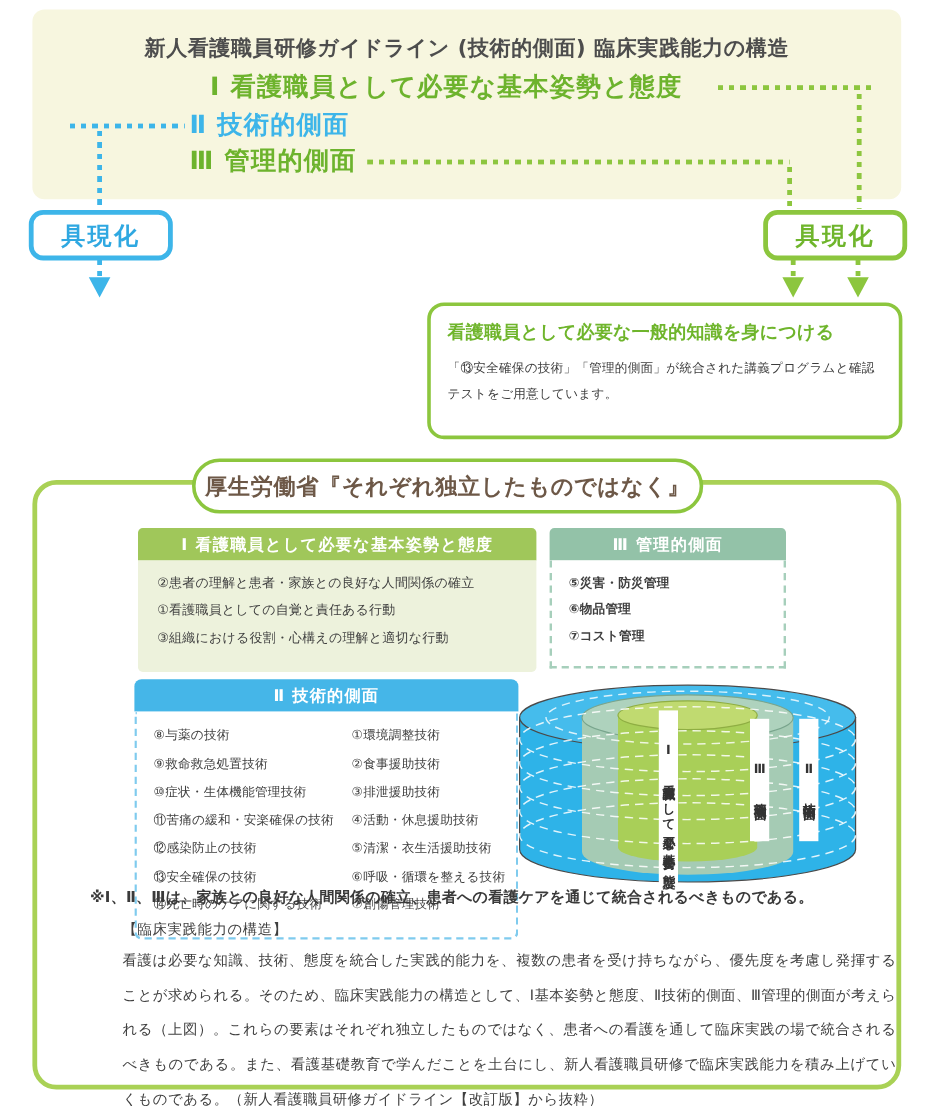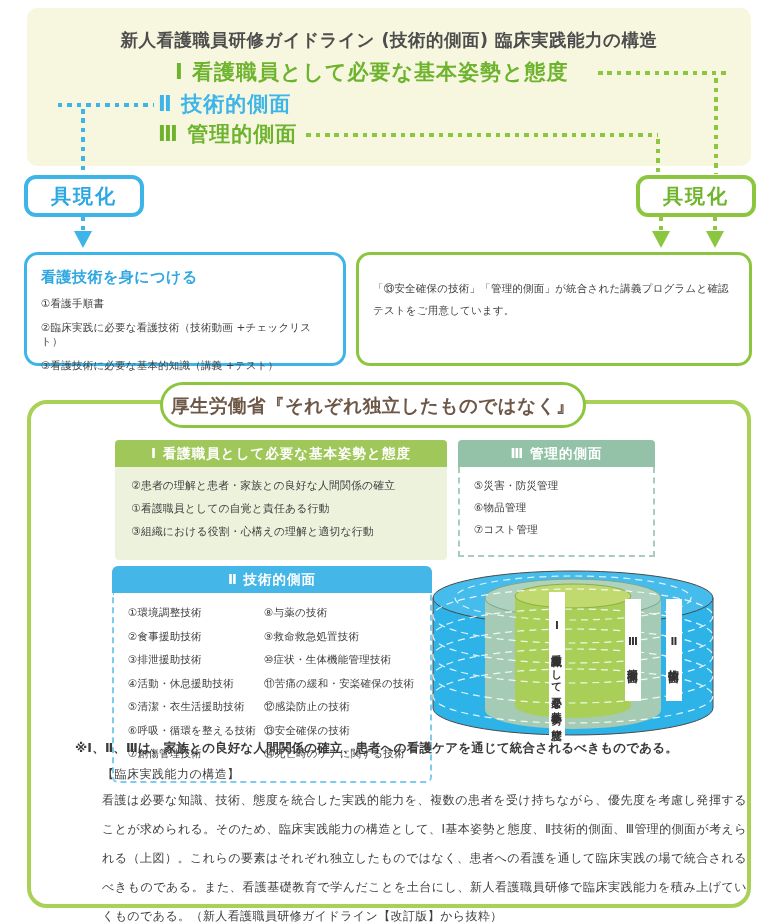--- a/index.html
+++ b/index.html
@@ -82,74 +82,69 @@
   <div class="abs badge b-blue" style="left:24px;top:175px;">具現化</div>
   <div class="abs badge b-green" style="left:636px;top:175px;">具現化</div>
 
   <div class="abs dots-v blue" style="left:81px;top:216px;height:14px;"></div>
   <div class="abs arrowhead ah-blue" style="left:74px;top:231px;"></div>
   <div class="abs dots-v green" style="left:659px;top:216px;height:14px;"></div>
   <div class="abs arrowhead ah-green" style="left:652px;top:231px;"></div>
   <div class="abs dots-v green" style="left:713px;top:216px;height:14px;"></div>
   <div class="abs arrowhead ah-green" style="left:706px;top:231px;"></div>
 
-  <div class="abs cbox b-blue" style="left:24px;top:252px;width:322px;height:114px;">
-    <div class="cbox-title-blue">看護技術を身につける</div>
-    <div class="cbox-item">①看護手順書</div>
-    <div class="cbox-item">②臨床実践に必要な看護技術（技術動画 +チェックリスト）</div>
-    <div class="cbox-item">③看護技術に必要な基本的知識（講義 +テスト）</div>
-  </div>
 
   <div class="abs cbox b-green" style="left:356px;top:252px;width:396px;height:114px;">
+    <div class="cbox-title-green">看護職員として必要な一般的知識を身につける</div>
     <div class="cbox-body">「⑬安全確保の技術」「管理的側面」が統合された講義プログラムと確認テストをご用意しています。</div>
   </div>
 
   <div class="abs panel"></div>
   <div class="abs pill">厚生労働省『それぞれ独立したものではなく』</div>
 
   <div class="abs" style="left:115px;top:440px;width:332px;">
     <div class="sec-header sec1-header">Ⅰ 看護職員として必要な基本姿勢と態度</div>
     <div class="sec1-body">
       <div class="sec1-item">②患者の理解と患者・家族との良好な人間関係の確立</div>
       <div class="sec1-item">①看護職員としての自覚と責任ある行動</div>
       <div class="sec1-item">③組織における役割・心構えの理解と適切な行動</div>
     </div>
   </div>
 
   <div class="abs" style="left:458px;top:440px;width:197px;">
     <div class="sec-header sec3-header">Ⅲ 管理的側面</div>
     <div class="dash-body sec3-body">
-      <div style="width:95px;">
+      <div style="width:95px;font-weight:bold;">
         <div class="mini-item">⑤災害・防災管理</div>
         <div class="mini-item">⑥物品管理</div>
         <div class="mini-item">⑦コスト管理</div>
       </div>
     </div>
   </div>
 
   <div class="abs" style="left:112px;top:566px;width:320px;">
     <div class="sec-header sec2-header">Ⅱ 技術的側面</div>
     <div class="dash-body sec2-body">
+      <div class="sec2-col" style="width:165px;">
+        <div class="mini-item">⑧与薬の技術</div>
+        <div class="mini-item">⑨救命救急処置技術</div>
+        <div class="mini-item">⑩症状・生体機能管理技術</div>
+        <div class="mini-item">⑪苦痛の緩和・安楽確保の技術</div>
+        <div class="mini-item">⑫感染防止の技術</div>
+        <div class="mini-item">⑬安全確保の技術</div>
+        <div class="mini-item">⑭死亡時のケアに関する技術</div>
+      </div>
       <div class="sec2-col" style="width:136px;">
         <div class="mini-item">①環境調整技術</div>
         <div class="mini-item">②食事援助技術</div>
         <div class="mini-item">③排泄援助技術</div>
         <div class="mini-item">④活動・休息援助技術</div>
         <div class="mini-item">⑤清潔・衣生活援助技術</div>
         <div class="mini-item">⑥呼吸・循環を整える技術</div>
         <div class="mini-item">⑦創傷管理技術</div>
-      </div>
-      <div class="sec2-col" style="width:165px;">
-        <div class="mini-item">⑧与薬の技術</div>
-        <div class="mini-item">⑨救命救急処置技術</div>
-        <div class="mini-item">⑩症状・生体機能管理技術</div>
-        <div class="mini-item">⑪苦痛の緩和・安楽確保の技術</div>
-        <div class="mini-item">⑫感染防止の技術</div>
-        <div class="mini-item">⑬安全確保の技術</div>
-        <div class="mini-item">⑭死亡時のケアに関する技術</div>
       </div>
     </div>
   </div>
 
   <div class="abs" style="left:429px;top:558px;width:288px;height:190px;">
     <svg width="288" height="190" viewBox="0 0 288 190">
 
       <path d="M4 40 L4 150 A140 27 0 0 0 284 150 L284 40 Z" fill="#2eb3e8" stroke="#4a4a4a" stroke-width="1"></path>
       <ellipse cx="144" cy="40" rx="140" ry="27" fill="#45bcec" stroke="#4a4a4a" stroke-width="1"></ellipse>
 

